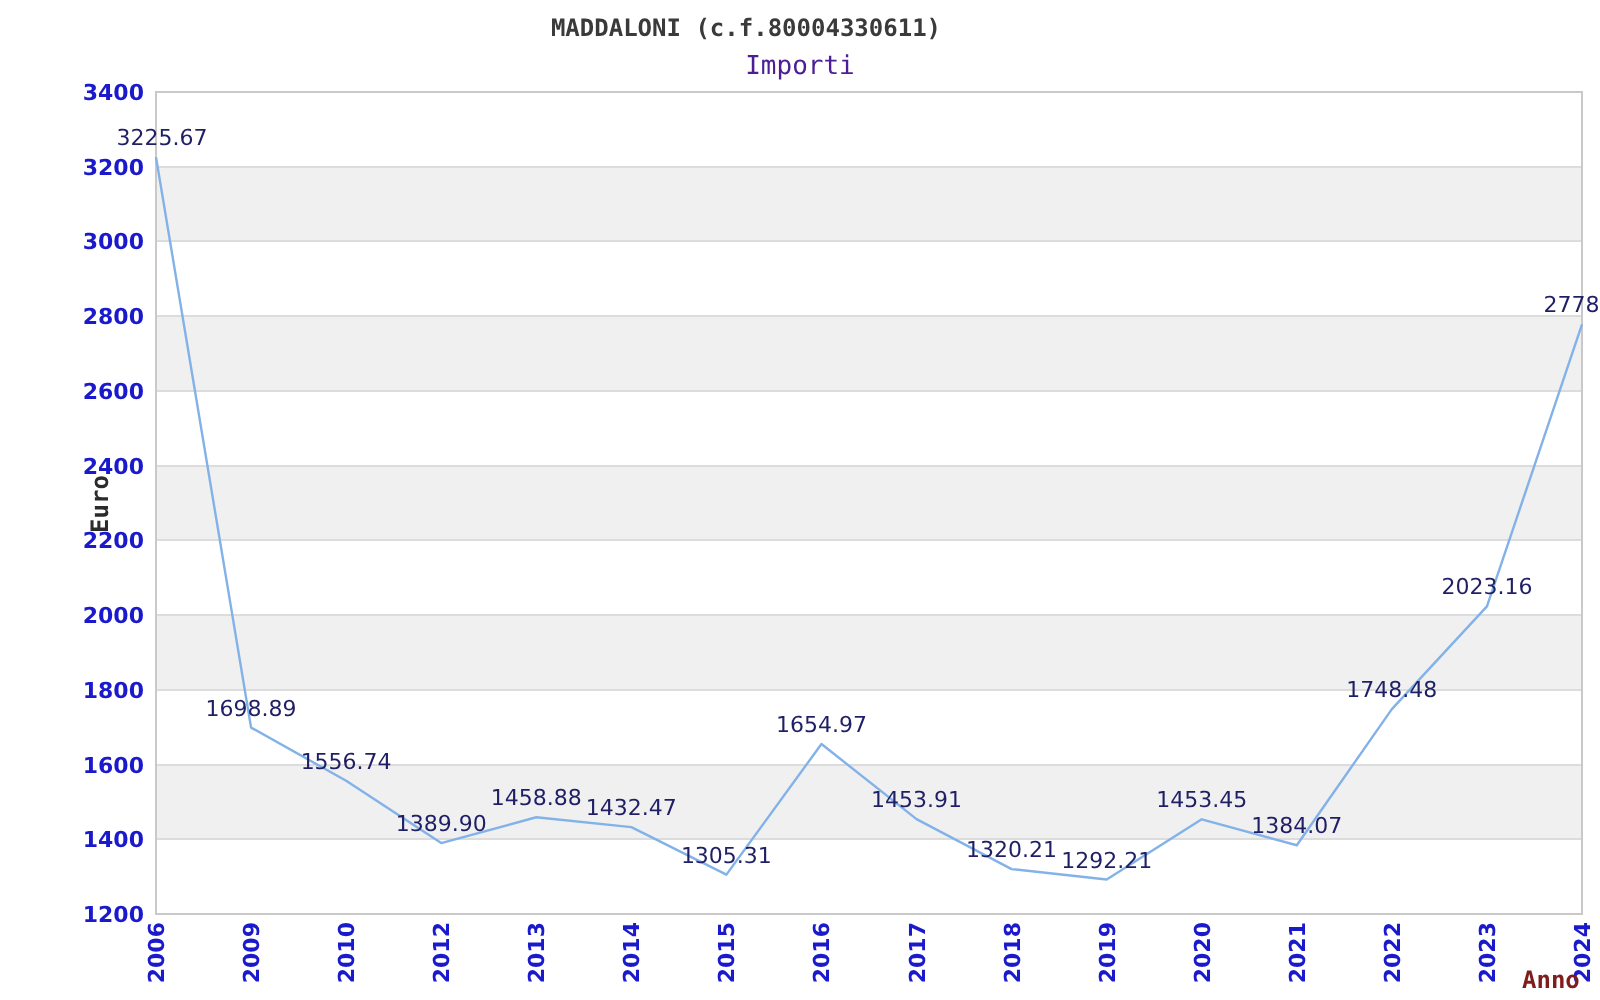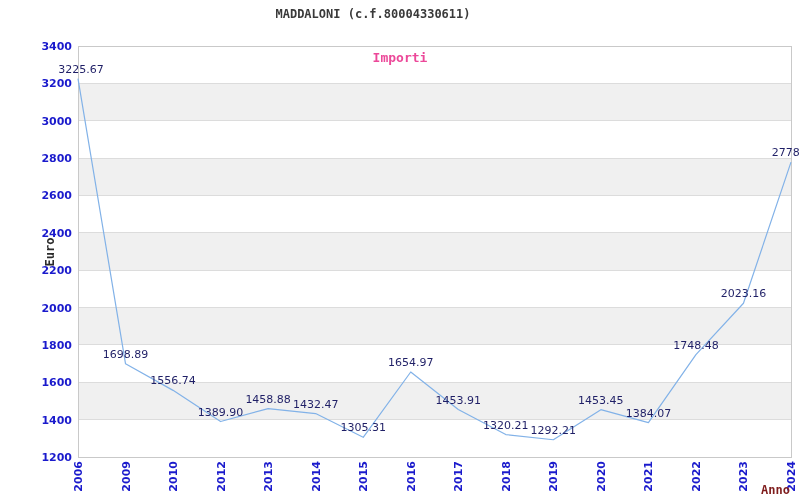--- a/index.html
+++ b/index.html
@@ -7,23 +7,22 @@
               font-family:"DejaVu Sans", sans-serif; }
   #stage { position:relative; width:800px; height:500px; background:#ffffff; }
 
   .chart-title {
     position:absolute; top:7px; left:0; width:746px; text-align:center;
     font-family:"DejaVu Sans Mono", monospace; font-size:12px; font-weight:bold;
     color:#3a3a3a;
   }
   .chart-subtitle {
     position:absolute; top:26px; left:0; width:800px; text-align:center;
-    font-family:"DejaVu Sans Mono", monospace; font-size:13px; font-weight:bold;
-    color:#ec4899;
-    margin-top:24px;
+    font-family:"DejaVu Sans Mono", monospace; font-size:13px; font-weight:normal;
+    color:#4c1d95;
   }
   .y-axis-title {
     position:absolute; left:50px; top:252px;
     transform:translate(-50%,-50%) rotate(-90deg);
     font-family:"DejaVu Sans Mono", monospace; font-size:12px; font-weight:bold;
     color:#2b2b2b; white-space:nowrap;
   }
   .x-axis-title {
     position:absolute; left:761px; top:483px;
     font-family:"DejaVu Sans Mono", monospace; font-size:12px; font-weight:bold;

